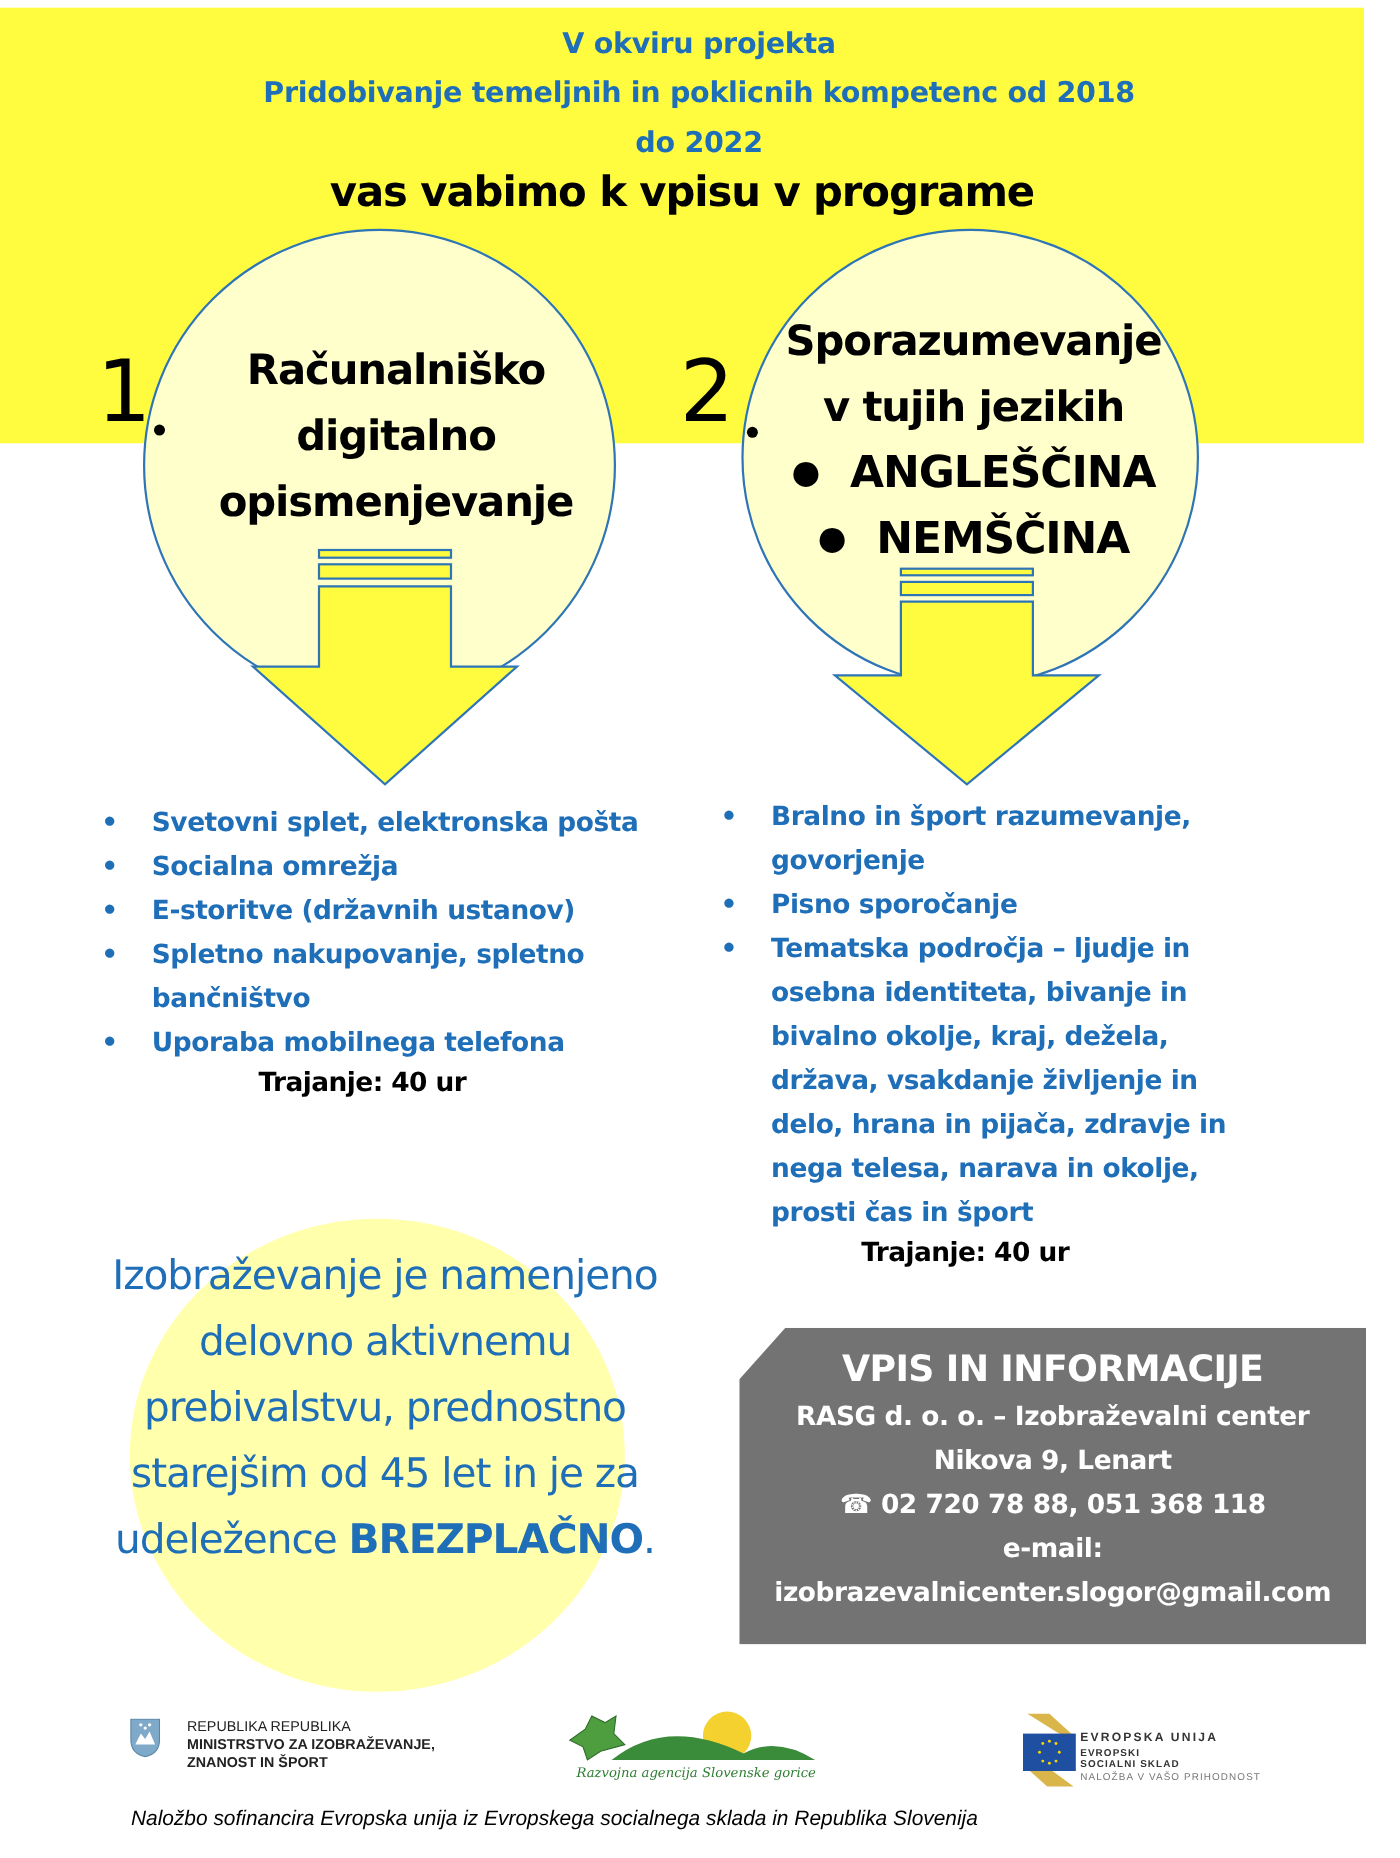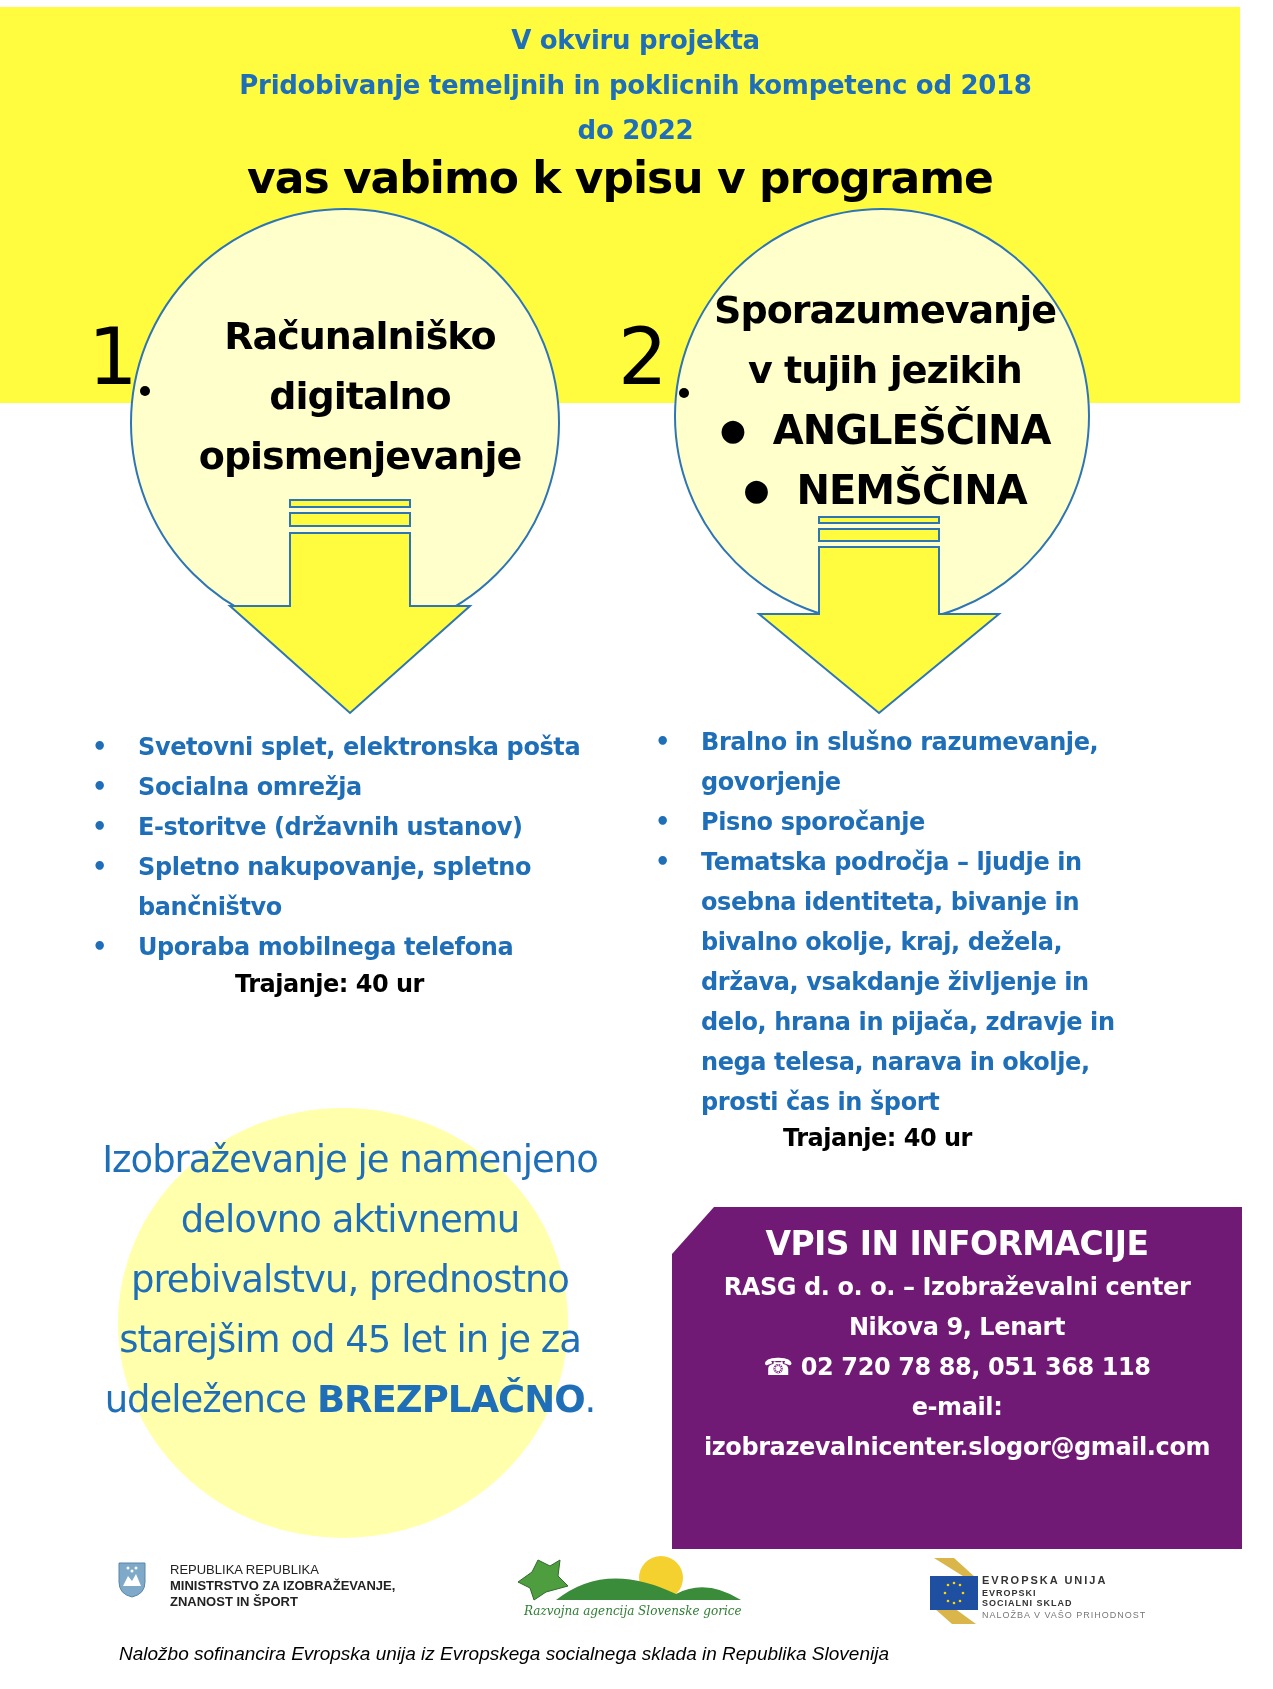--- a/index.html
+++ b/index.html
@@ -3,21 +3,21 @@
 <meta charset="utf-8">
 <style>
   * { margin:0; padding:0; box-sizing:border-box; }
   html, body { width:1273px; height:1689px; background:#ffffff; overflow:hidden; }
   body { position:relative; font-family:"Liberation Sans", "DejaVu Sans", sans-serif; }
 
   .banner { position:absolute; left:0; top:7px; width:1240px; height:396px; background:#FFFC3F; }
 
   .intro { position:absolute; left:0; top:18px; width:1240px; text-align:center; color:#1F6EB8; font-weight:bold; font-size:28px; line-height:45px; }
   .intro div { font-family:"DejaVu Sans", sans-serif; font-size:26px; letter-spacing:-0.3px;padding-left:31px; }
-  .headline { position:absolute; left:0; top:152px; width:1240px; text-align:center; font-family:"DejaVu Sans", sans-serif; font-weight:bold; font-size:44px; color:#000; letter-spacing:-1px; }
+  .headline { position:absolute; left:0; top:152px; width:1240px; text-align:center; font-family:"DejaVu Sans", sans-serif; font-weight:bold; font-size:38px; color:#000; letter-spacing:-1px; }
 
   .circle { position:absolute; border-radius:50%; background:#FFFFCC; border:2px solid #2E75B6; }
   .circle.c1 { left:130px; top:208px; width:430px; height:430px; }
   .circle.c2 { left:674px; top:208px; width:416px; height:416px; }
 
   .num { position:absolute; font-family:"DejaVu Sans", sans-serif; font-size:78px; color:#000; line-height:1; }
   .num.n1 { left:88px; top:318px; }
   .num.n2 { left:618px; top:318px; }
   .numdot { position:absolute; width:10px; height:10px; border-radius:50%; background:#000; }
   .numdot.d1 { left:140px; top:386px; }
@@ -38,21 +38,21 @@
   .list.l2 { left:655px; top:722px; width:470px; }
 
   .duration { position:absolute; font-family:"DejaVu Sans", sans-serif; font-weight:bold; font-size:24px; color:#000; letter-spacing:-0.5px; }
   .duration.dur1 { left:235px; top:970px; }
   .duration.dur2 { left:783px; top:1124px; }
 
   .sun { position:absolute; left:118px; top:1108px; width:450px; height:430px; border-radius:50%; background:#FFFF9E; opacity:0.85; }
   .sunText { position:absolute; left:90px; top:1130px; width:520px; text-align:center; color:#1F6EB8; font-family:"DejaVu Sans", sans-serif; font-size:37px; line-height:60px; letter-spacing:-1px; }
   .sunText b { font-weight:bold; }
 
-  .info { position:absolute; left:672px; top:1207px; width:570px; height:342px; background:#701a75; clip-path:polygon(42px 0, 100% 0, 100% 100%, 0 100%, 0 47px); color:#fff; text-align:center; font-weight:bold; font-family:"DejaVu Sans", sans-serif; }
+  .info { position:absolute; left:672px; top:1207px; width:570px; height:288px; background:#737373; clip-path:polygon(42px 0, 100% 0, 100% 100%, 0 100%, 0 47px); color:#fff; text-align:center; font-weight:bold; font-family:"DejaVu Sans", sans-serif; }
   .info .h { font-size:33px; margin-top:14px; line-height:46px; letter-spacing:-0.6px; }
   .info .ln { font-size:24px; line-height:40px; letter-spacing:-0.4px; }
 
   .logos { position:absolute; top:1548px; left:0; width:1273px; height:80px; }
   .logo1 { position:absolute; left:118px; top:14px; display:flex; gap:24px; align-items:flex-start; }
   .logo1 .txt { font-size:13px; line-height:16px; color:#222; }
   .logo1 .txt .l1 { font-weight:normal; }
   .logo1 .txt .l2, .logo1 .txt .l3 { font-weight:bold; }
   .logo2 { position:absolute; left:516px; top:0; width:230px; height:80px;text-decoration:underline; }
   .logo2 .cap { position:absolute; left:8px; top:56px; font-family:"DejaVu Serif", serif; font-style:italic; font-size:12px; color:#2E7D32; white-space:nowrap; }
@@ -112,21 +112,21 @@
 <ul class="list l1">
   <li>Svetovni splet, elektronska pošta</li>
   <li>Socialna omrežja</li>
   <li>E-storitve (državnih ustanov)</li>
   <li>Spletno nakupovanje, spletno bančništvo</li>
   <li>Uporaba mobilnega telefona</li>
 </ul>
 <div class="duration dur1">Trajanje: 40 ur</div>
 
 <ul class="list l2">
-  <li>Bralno in slušno razumevanje, govorjenje</li>
+  <li>Bralno in šport razumevanje, govorjenje</li>
   <li>Pisno sporočanje</li>
   <li>Tematska področja – ljudje in osebna identiteta, bivanje in bivalno okolje, kraj, dežela, država, vsakdanje življenje in delo, hrana in pijača, zdravje in nega telesa, narava in okolje, prosti čas in šport</li>
 </ul>
 <div class="duration dur2">Trajanje: 40 ur</div>
 
 <div class="sun"></div>
 <div class="sunText">
   <span>Izobraževanje je namenjeno delovno aktivnemu prebivalstvu, prednostno starejšim od 45 let in je za udeležence</span>
   <b>BREZPLAČNO</b><span>.</span>
 </div>

